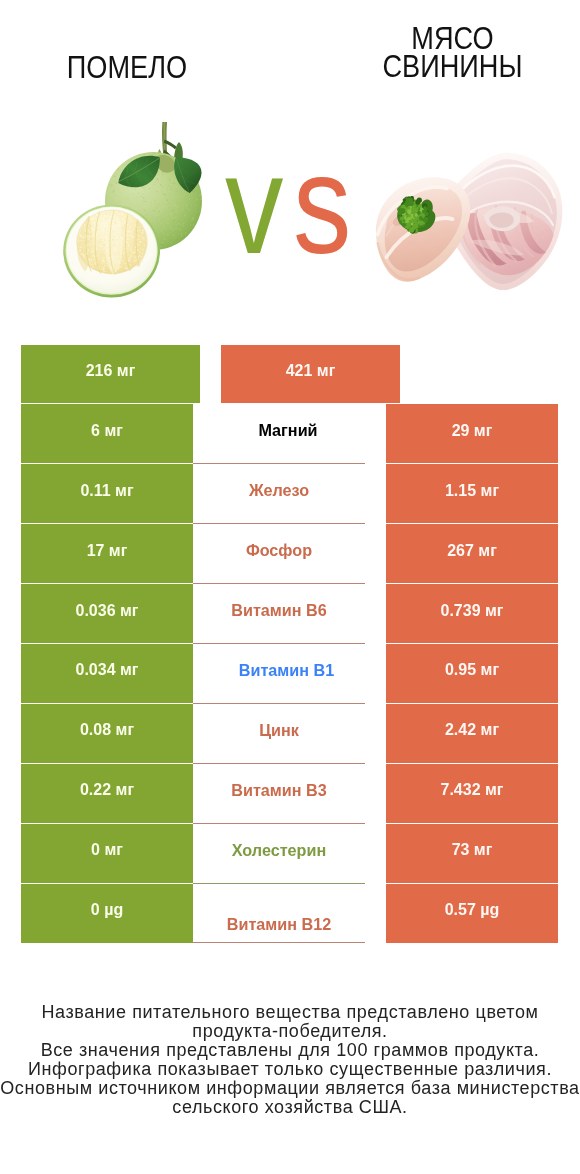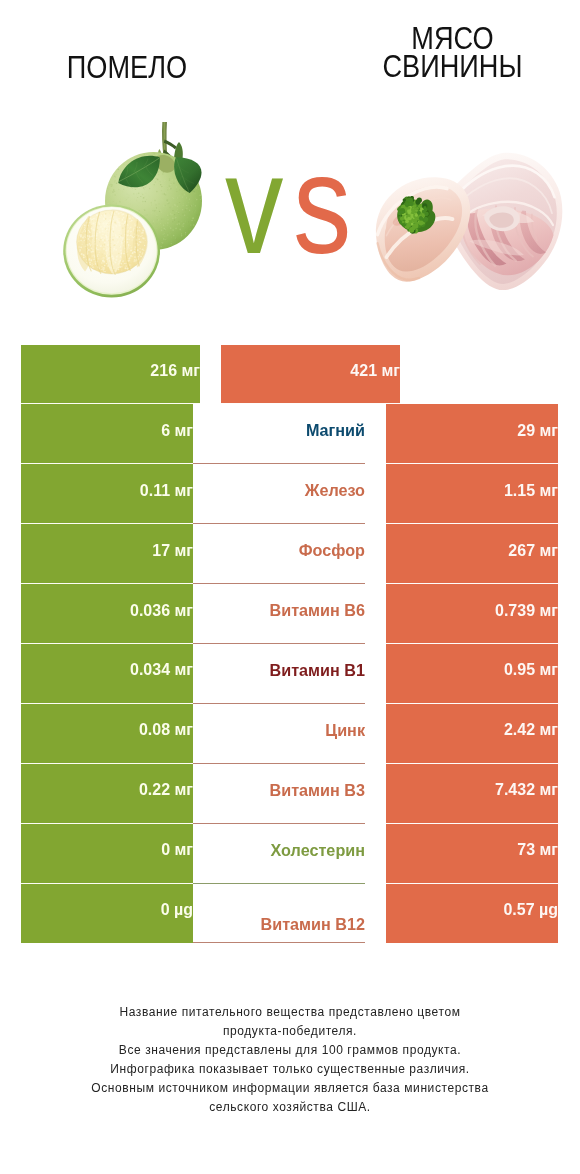--- a/index.html
+++ b/index.html
@@ -17,31 +17,31 @@
   .vs .v{color:#82a732;}
   .vs .s{color:#e2694a;}
 
   .art{position:absolute;}
   #art-pomelo{left:58px;top:120px;width:150px;height:182px;}
   #art-pork{left:374px;top:149px;width:190px;height:146px;}
 
   
   .tbl{position:absolute;left:21px;top:344.5px;width:537px;}
   .row{position:relative;height:59.9px;display:flex;}
-  .cell{height:59.9px;box-sizing:border-box;display:flex;align-items:center;justify-content:flex-end;}
+  .cell{height:59.9px;box-sizing:border-box;display:flex;align-items:center;justify-content:center;}
   .cell.left{width:179px;background:#82a631;color:#fbfdeb;font-size:16px;font-weight:bold;border-bottom:1.6px solid #fdfdf5;}
   .cell.right{width:179px;background:#e16b49;color:#fdf7f4;font-size:16px;font-weight:bold;border-bottom:1.6px solid #fffdfb;margin-left:21px;}
   .cell.mid{width:179px;background:#fff;font-size:16.2px;font-weight:bold;border-bottom:1px solid #bb8373;}
   .cell.mid.win-green{border-bottom-color:#8d9d6a;}
   .cell span{display:block;transform:translateY(-2.8px);}
   .row:last-child .cell.left,.row:last-child .cell.right{border-bottom:none;}
 
   
   .foot{position:absolute;left:0;top:1003px;width:580px;text-align:center;color:#232323;
-        font-size:12px;line-height:18.9px;letter-spacing:0.58px;}
+        font-size:18px;line-height:18.9px;letter-spacing:0.58px;}
   .foot div{white-space:nowrap;}
 </style>
 </head>
 <body>
 
 <div class="page">
 
   <div class="title" id="title-left"><span>ПОМЕЛО</span></div>
   <div class="title" id="title-right"><span>МЯСО
 СВИНИНЫ</span></div>
@@ -1908,21 +1908,21 @@
         </div>
         <div class="cell right">
           <span>421 мг</span>
         </div>
       </div>
       <div class="row">
         <div class="cell left">
           <span>6 мг</span>
         </div>
         <div class="cell mid">
-          <span style="color: #0c4a6e; margin-left: 18px;">Магний</span>
+          <span style="color: #000000; margin-left: 18px;">Магний</span>
         </div>
         <div class="cell right">
           <span>29 мг</span>
         </div>
       </div>
       <div class="row">
         <div class="cell left">
           <span>0.11 мг</span>
         </div>
         <div class="cell mid">
@@ -1952,21 +1952,21 @@
         </div>
         <div class="cell right">
           <span>0.739 мг</span>
         </div>
       </div>
       <div class="row">
         <div class="cell left">
           <span>0.034 мг</span>
         </div>
         <div class="cell mid">
-          <span style="color: #7f1d1d; padding-left: 15px;">Витамин B1</span>
+          <span style="color: #3b82f6; padding-left: 15px;">Витамин B1</span>
         </div>
         <div class="cell right">
           <span>0.95 мг</span>
         </div>
       </div>
       <div class="row">
         <div class="cell left">
           <span>0.08 мг</span>
         </div>
         <div class="cell mid">

